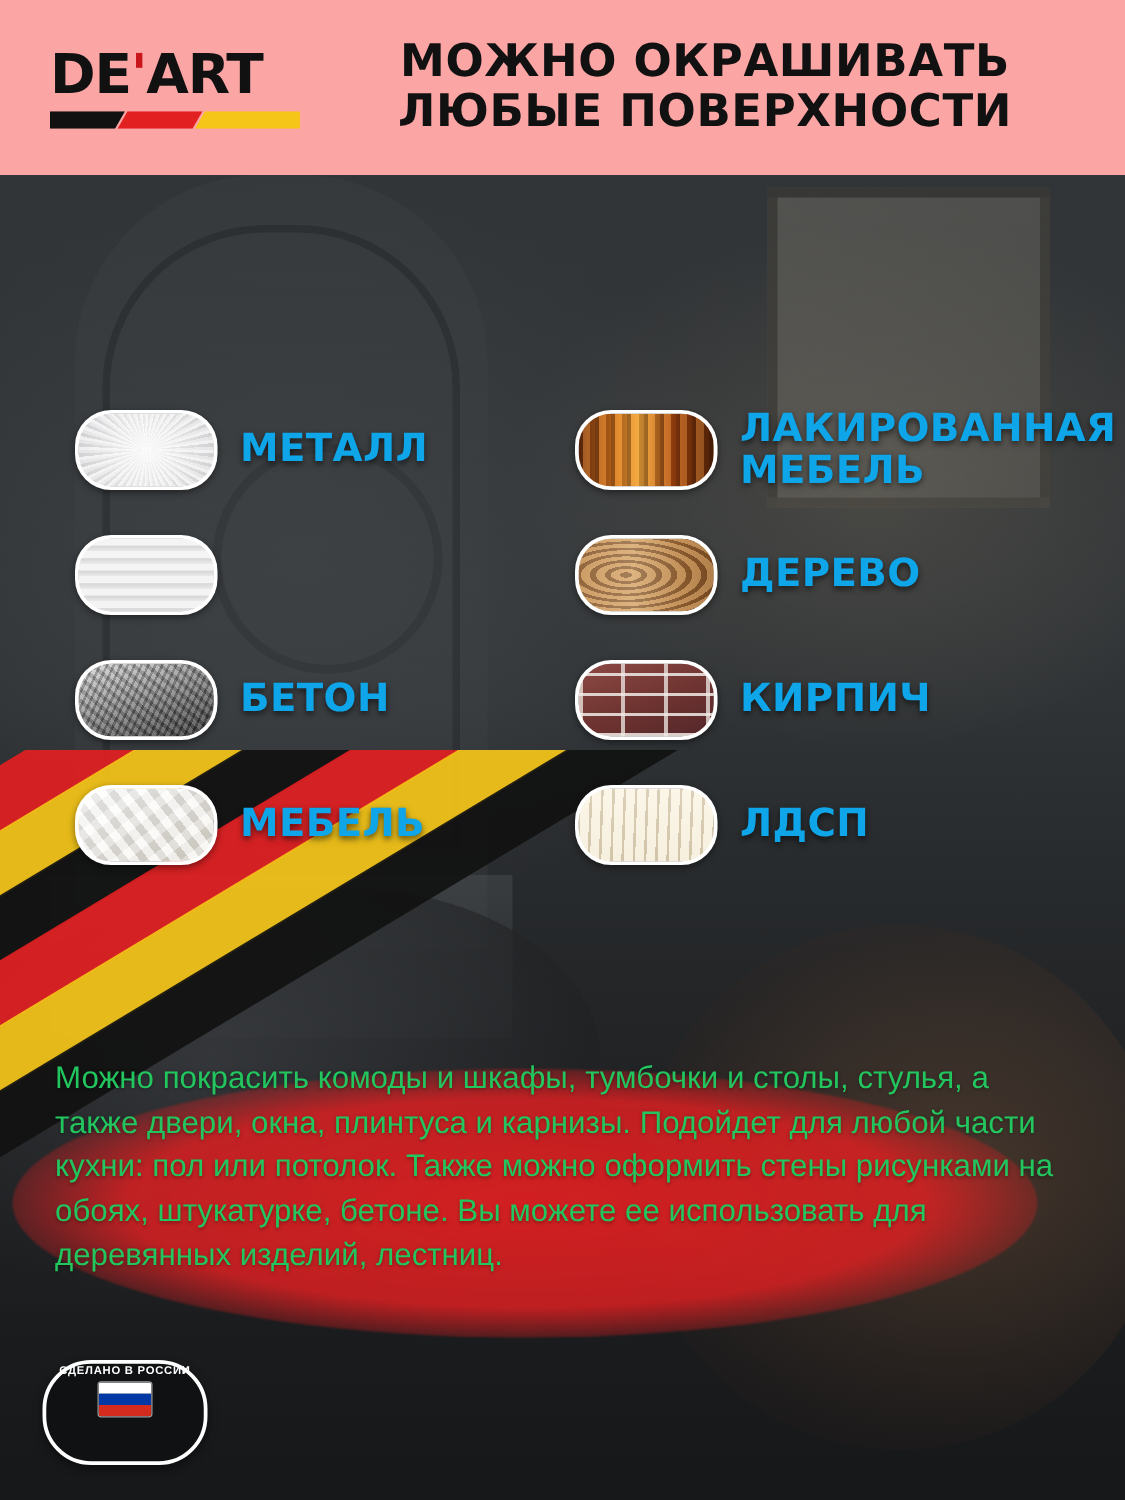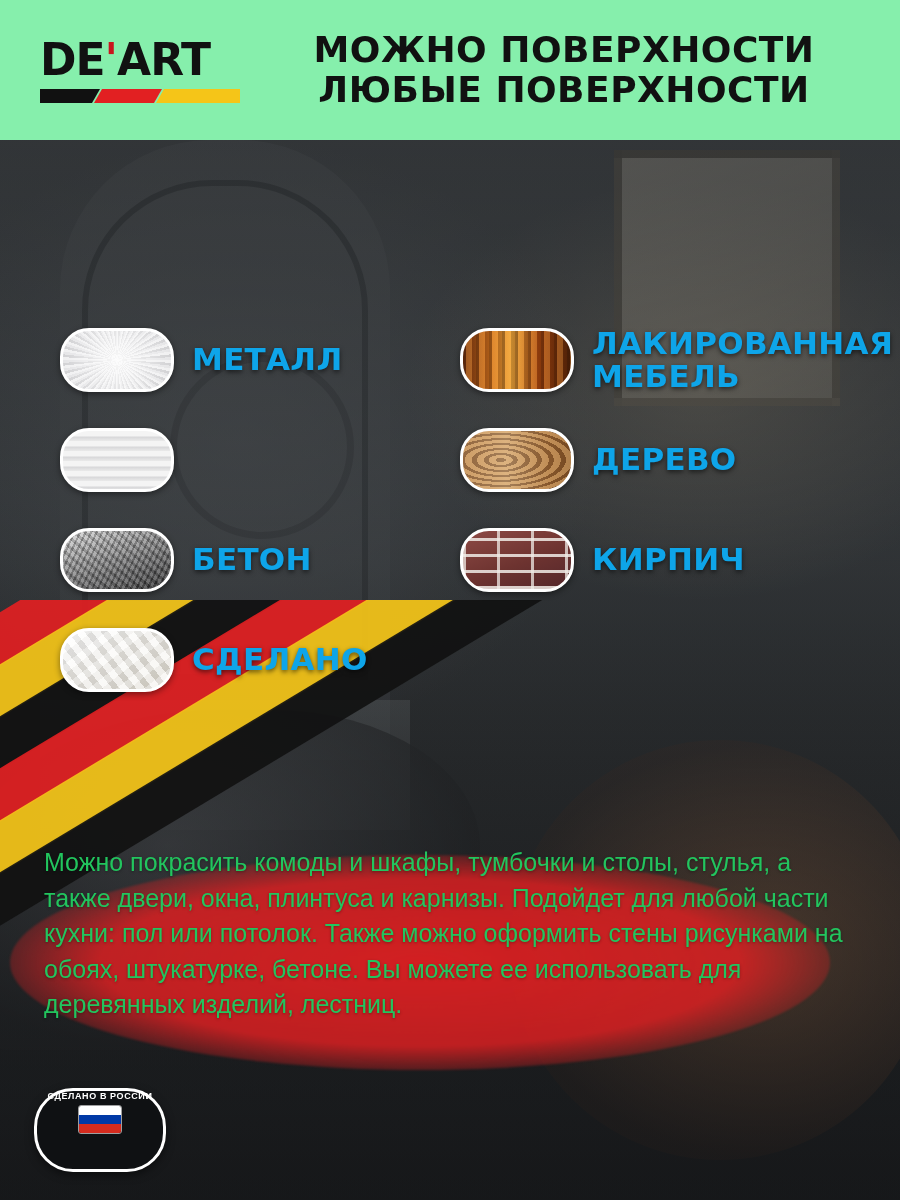--- a/index.html
+++ b/index.html
@@ -15,21 +15,21 @@
     font-family: "Liberation Sans", sans-serif;
     background: #2b2b2b;
   }
 
   
   .header {
     position: absolute;
     left: 0; top: 0;
     width: 900px;
     height: 140px;
-    background: #86efac;
+    background: #fca5a5;
     display: flex;
     align-items: center;
     z-index: 20;
   }
   .logo-block {
     width: 250px;
     padding-left: 40px;
     box-sizing: border-box;
   }
   .logo-word {
@@ -328,55 +328,59 @@
   <div class="header">
     <div class="logo-block">
       <div class="logo-word"><span>DE</span><span class="accent">'</span><span>ART</span></div>
       <svg class="logo-flag" viewBox="0 0 200 14">
         <polygon points="0,0 60,0 52,14 0,14" fill="#111111"></polygon>
         <polygon points="62,0 122,0 114,14 54,14" fill="#e22022"></polygon>
         <polygon points="124,0 200,0 200,14 116,14" fill="#f5c518"></polygon>
       </svg>
     </div>
     <div class="header-title">
-      <span>МОЖНО ПОВЕРХНОСТИ</span>
+      <span>МОЖНО ОКРАШИВАТЬ</span>
       <span class="l2">ЛЮБЫЕ ПОВЕРХНОСТИ</span>
     </div>
   </div>
 
   <div class="surfaces">
     <div class="col left">
       <div class="surf-row">
         <div class="chip tex-metal"></div>
         <div class="surf-label">МЕТАЛЛ</div>
       </div>
       <div class="surf-row">
         <div class="chip tex-plastic"></div>
       </div>
       <div class="surf-row">
         <div class="chip tex-concrete"></div>
         <div class="surf-label">БЕТОН</div>
       </div>
       <div class="surf-row">
         <div class="chip tex-paper"></div>
-        <div class="surf-label">СДЕЛАНО</div>
+        <div class="surf-label">МЕБЕЛЬ</div>
       </div>
     </div>
     <div class="col right">
       <div class="surf-row">
         <div class="chip tex-lacquer"></div>
         <div class="surf-label">ЛАКИРОВАННАЯ МЕБЕЛЬ</div>
       </div>
       <div class="surf-row">
         <div class="chip tex-wood"></div>
         <div class="surf-label">ДЕРЕВО</div>
       </div>
       <div class="surf-row">
         <div class="chip tex-brick"></div>
         <div class="surf-label">КИРПИЧ</div>
+      </div>
+      <div class="surf-row">
+        <div class="chip tex-ldsp"></div>
+        <div class="surf-label">ЛДСП</div>
       </div>
     </div>
   </div>
 
   <div class="desc-wrap">
     <div class="desc-blob"></div>
     <p class="desc-text">Можно покрасить комоды и шкафы, тумбочки и столы, стулья, а также двери, окна, плинтуса и карнизы. Подойдет для любой части кухни: пол или потолок. Также можно оформить стены рисунками на обоях, штукатурке, бетоне. Вы можете ее использовать для деревянных изделий, лестниц.</p>
   </div>
 
   <div class="badge">

